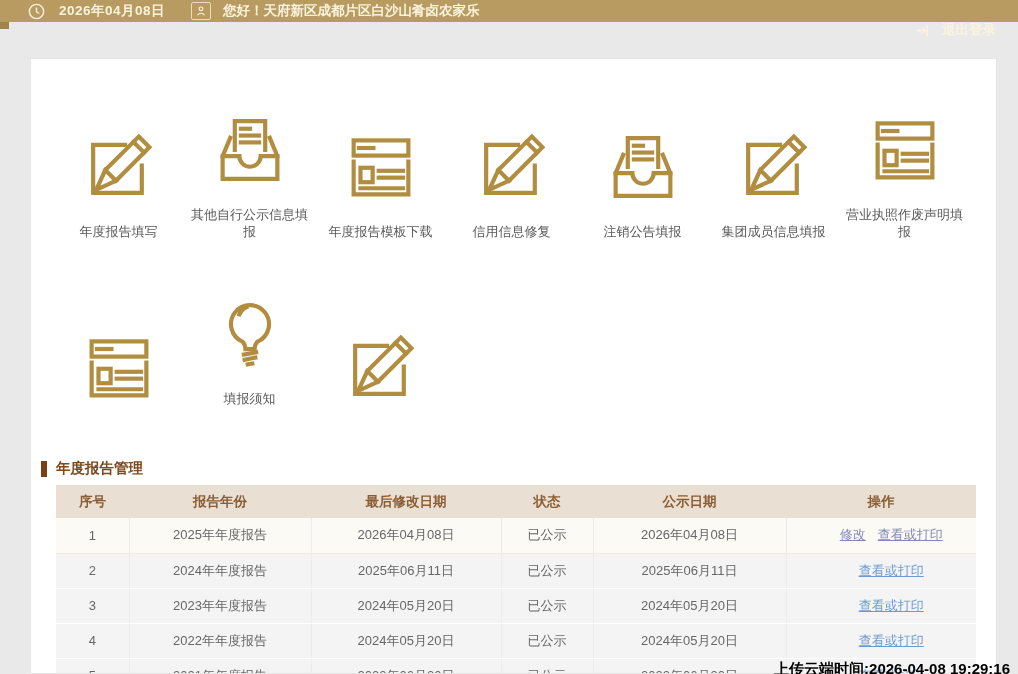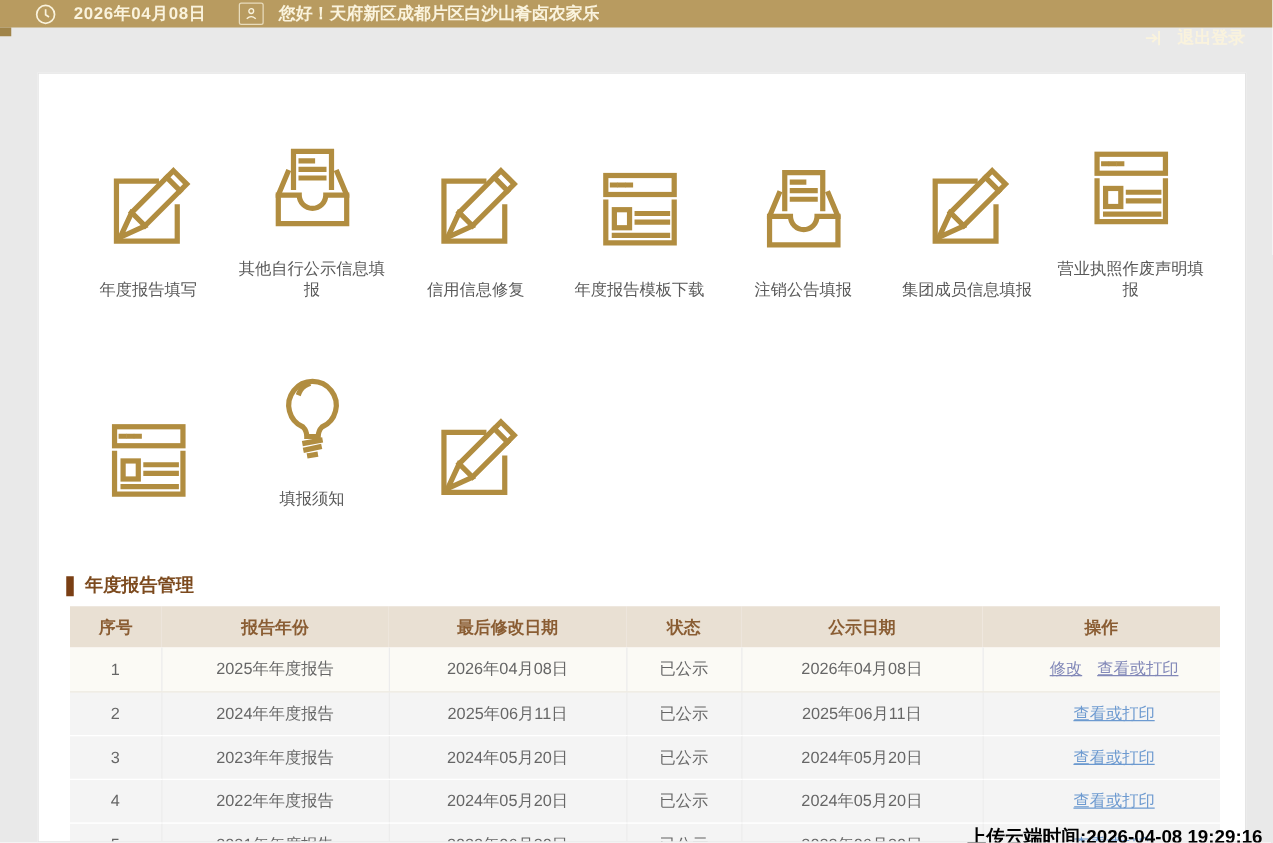--- a/index.html
+++ b/index.html
@@ -49,21 +49,21 @@
   }
   .gicon { width:78px; height:78px; display:flex; align-items:center; justify-content:center; }
   .gicon svg { width:76px; height:76px; }
   .glabel {
     margin-top:17px; font-size:13px; color:#595959; text-align:center;
     line-height:17px; max-width:128px;
   }
 
   
   .section-head {
-    position:absolute; left:22px; top:400px;
+    position:absolute; left:10px; top:400px;
     display:flex; align-items:center;
   }
   .section-bar { width:6px; height:16px; background:#7a3f14; margin-right:9px; }
   .section-title { font-size:14.5px; font-weight:700; color:#7c4a1e; }
 
   
   .report-table {
     position:absolute; left:25px; top:426px; width:920px;
     border-collapse:collapse; table-layout:fixed;
     font-size:13px;
@@ -145,43 +145,43 @@
      <line x1="38" y1="40" x2="62" y2="40"></line>
      <path d="M24 34 L14 58 V88 H86 V58 L76 34"></path>
      <path d="M14 58 H36 a14 14 0 0 0 28 0 H86"></path>
           </svg>
         </span>
         <span class="glabel">其他自行公示信息填报</span>
       </div>
       <div class="grid-item">
         <span class="gicon">
           <svg viewBox="0 0 100 100" fill="none" stroke="#b18d40" stroke-width="5.5" stroke-linecap="square">
-            <path d="M58 21 H16 V84 H80 V48"></path>
-     <path d="M76 10 L90 24 L46 68 L32 54 Z"></path>
-     <line x1="69" y1="17" x2="83" y2="31"></line>
-     <path d="M32 54 L20 80 L46 68"></path>
-          </svg>
-        </span>
-        <span class="glabel">信用信息修复</span>
-      </div>
-      <div class="grid-item">
-        <span class="gicon">
-          <svg viewBox="0 0 100 100" fill="none" stroke="#b18d40" stroke-width="5.5" stroke-linecap="square">
             <rect x="14" y="15" width="72" height="20"></rect>
      <line x1="21" y1="25" x2="24" y2="25"></line>
             <line x1="29" y1="25" x2="32" y2="25"></line>
             <line x1="37" y1="25" x2="40" y2="25"></line>
      <path d="M14 43 V86 H86 V43"></path>
      <rect x="23" y="51" width="16" height="19"></rect>
      <line x1="47" y1="55" x2="79" y2="55"></line>
      <line x1="47" y1="64" x2="79" y2="64"></line>
      <line x1="23" y1="78" x2="79" y2="78"></line>
           </svg>
         </span>
         <span class="glabel">年度报告模板下载</span>
+      </div>
+      <div class="grid-item">
+        <span class="gicon">
+          <svg viewBox="0 0 100 100" fill="none" stroke="#b18d40" stroke-width="5.5" stroke-linecap="square">
+            <path d="M58 21 H16 V84 H80 V48"></path>
+     <path d="M76 10 L90 24 L46 68 L32 54 Z"></path>
+     <line x1="69" y1="17" x2="83" y2="31"></line>
+     <path d="M32 54 L20 80 L46 68"></path>
+          </svg>
+        </span>
+        <span class="glabel">信用信息修复</span>
       </div>
       <div class="grid-item">
         <span class="gicon">
           <svg viewBox="0 0 100 100" fill="none" stroke="#b18d40" stroke-width="5.5" stroke-linecap="square">
             <path d="M30 50 V12 H70 V50"></path>
      <line x1="38" y1="22" x2="50" y2="22"></line>
      <line x1="38" y1="31" x2="62" y2="31"></line>
      <line x1="38" y1="40" x2="62" y2="40"></line>
      <path d="M24 34 L14 58 V88 H86 V58 L76 34"></path>
      <path d="M14 58 H36 a14 14 0 0 0 28 0 H86"></path>

